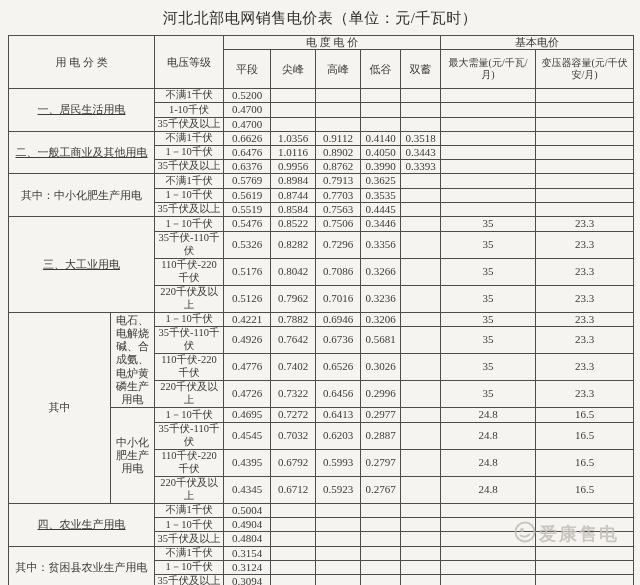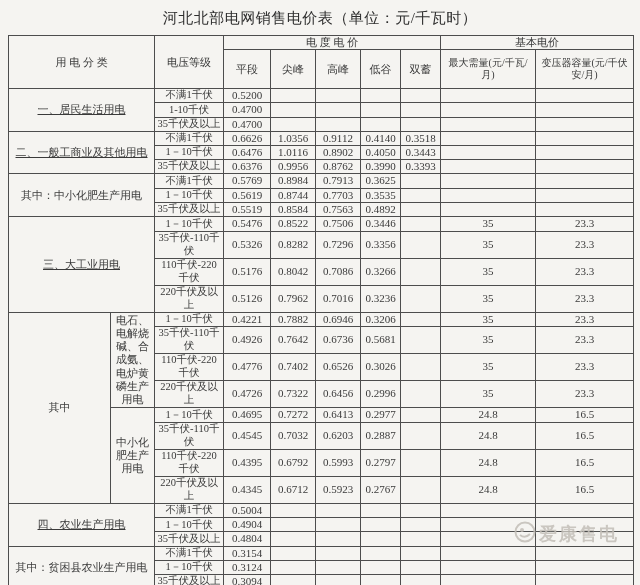--- a/index.html
+++ b/index.html
@@ -204,21 +204,21 @@
     <td class="num">0.3535</td>
     <td></td>
         <td></td>
         <td></td>
   </tr>
   <tr class="h14">
     <td class="vl">35千伏及以上</td>
     <td class="num">0.5519</td>
     <td class="num">0.8584</td>
     <td class="num">0.7563</td>
-    <td class="num">0.4892</td>
+    <td class="num">0.4445</td>
     <td></td>
         <td></td>
         <td></td>
   </tr>
 
   <tr class="h15">
     <td class="cat" colspan="2" rowspan="4">三、大工业用电</td>
     <td class="vl">1－10千伏</td>
     <td class="num">0.5476</td>
     <td class="num">0.8522</td>

